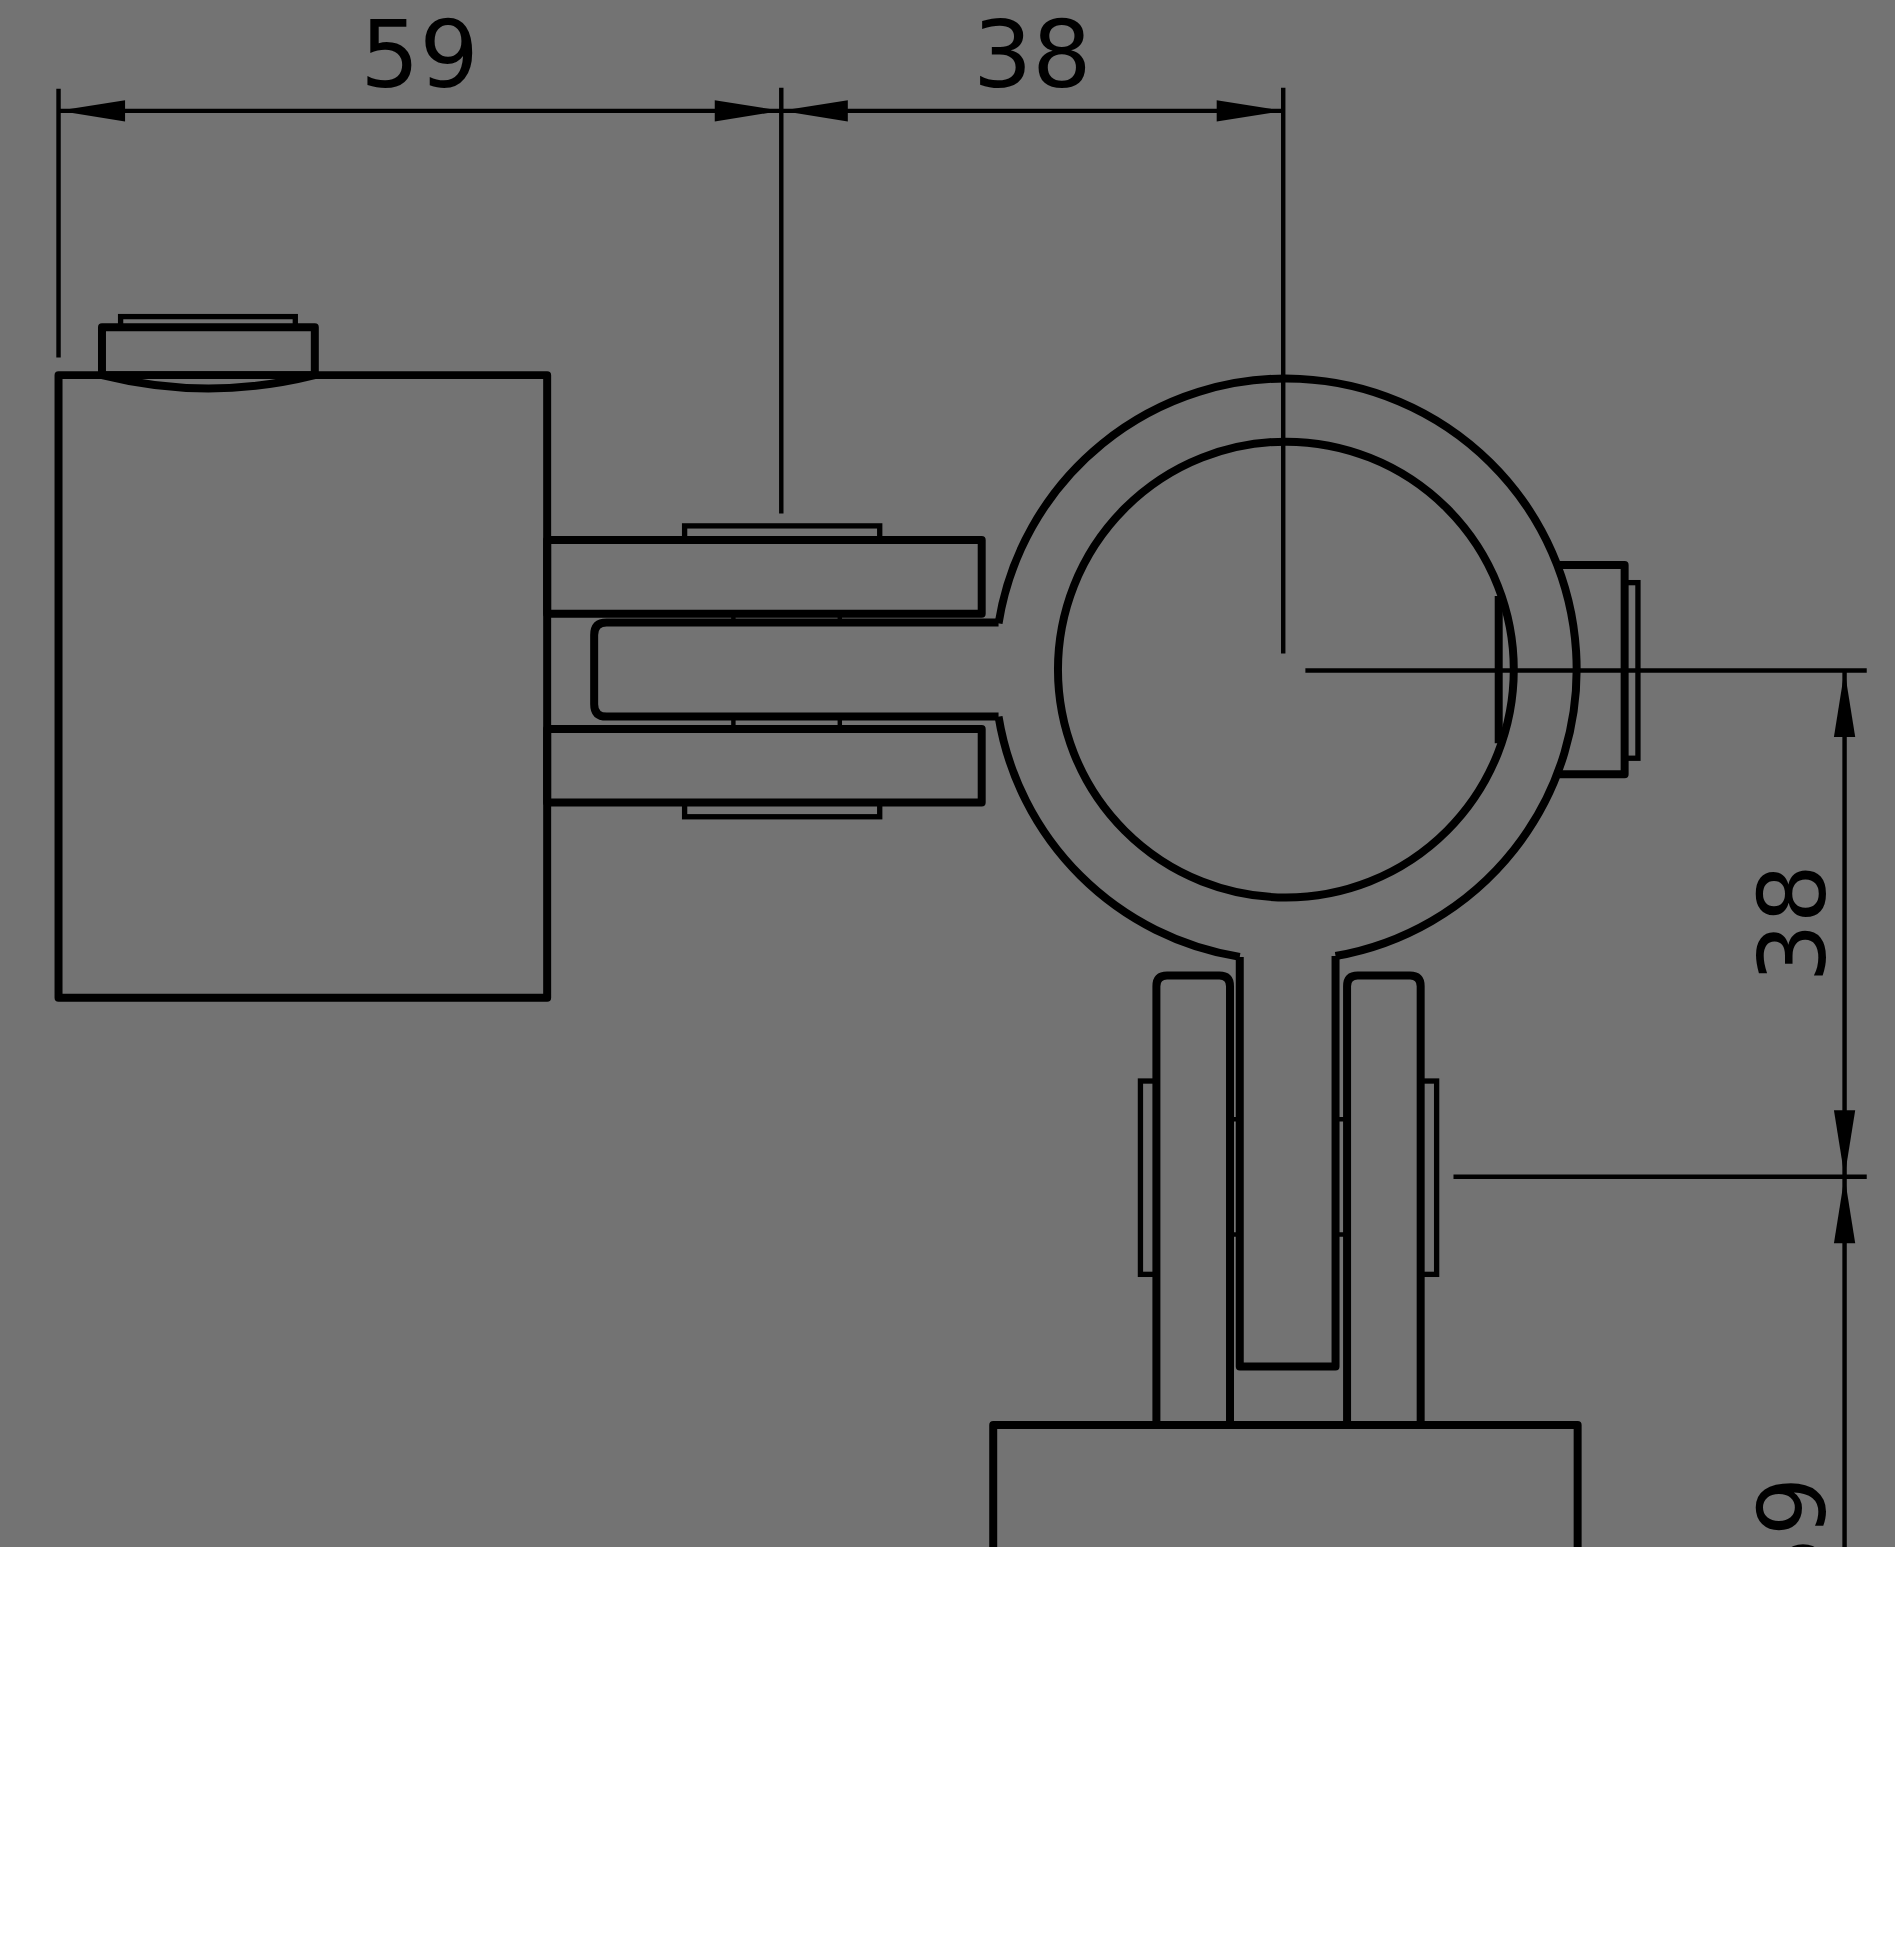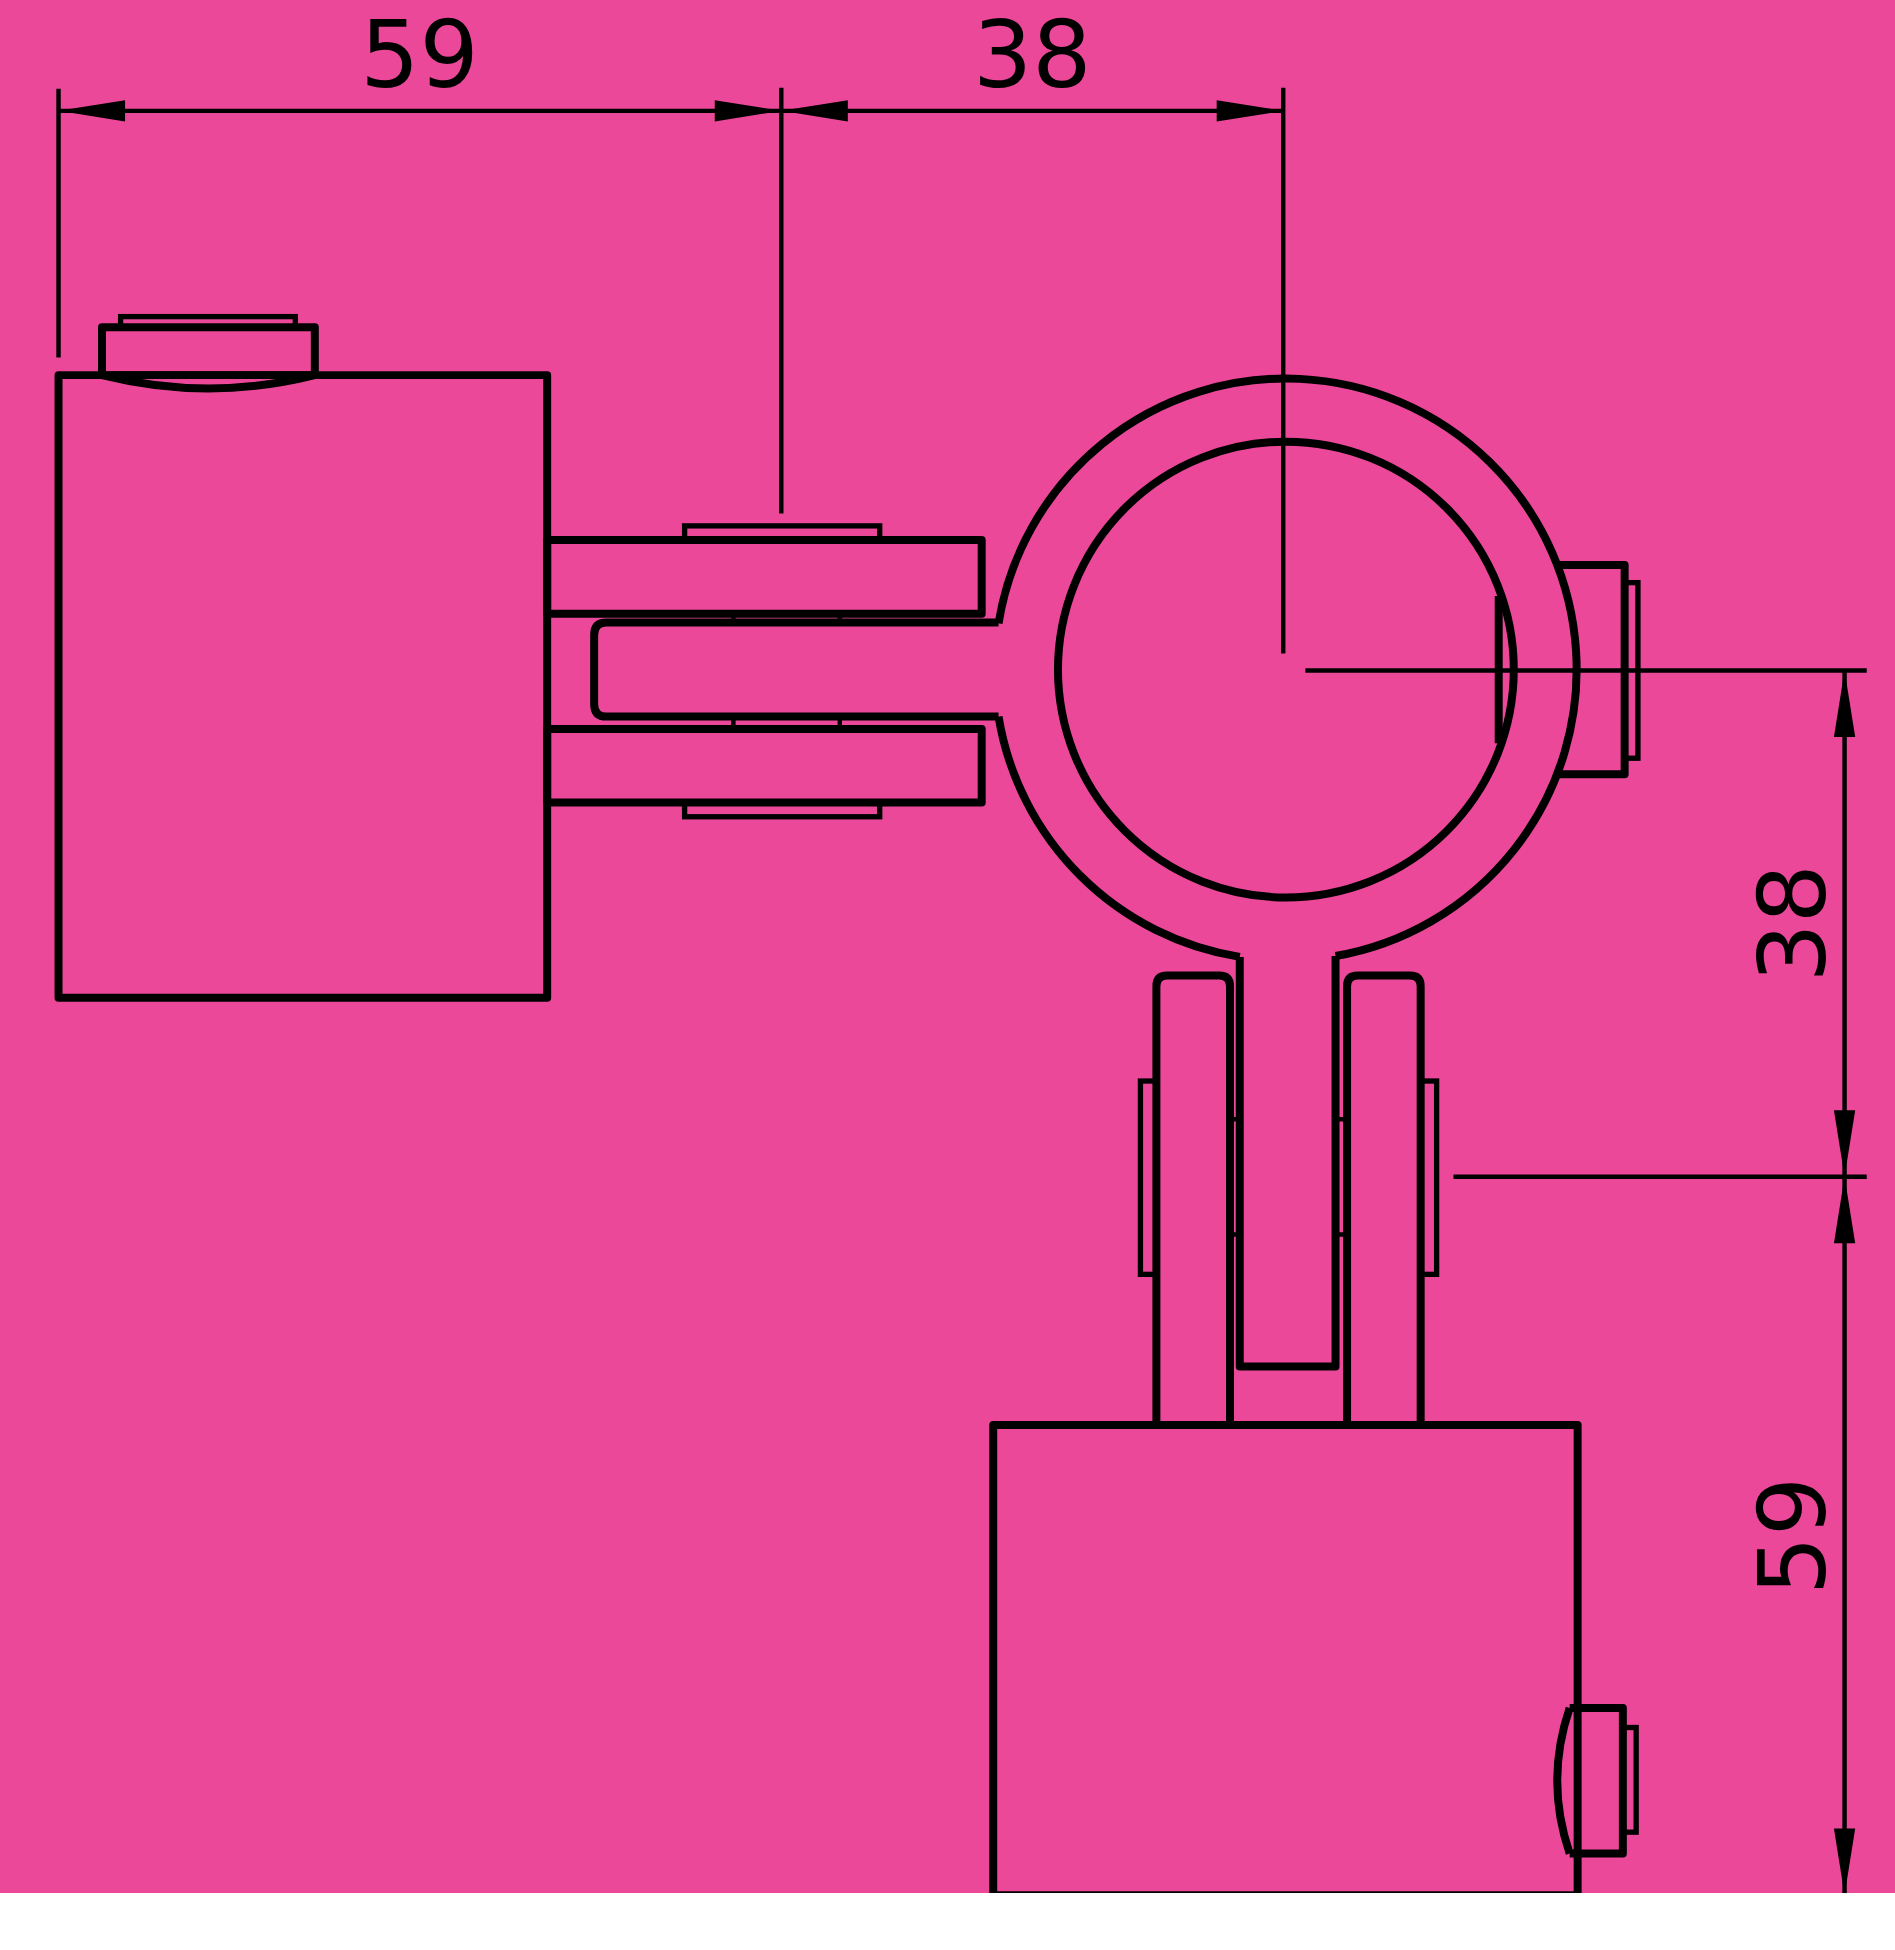--- a/index.html
+++ b/index.html
@@ -1,16 +1,16 @@
 <!DOCTYPE html>
 <html style="font-size:14px"><head>
 <meta charset="utf-8">
 <style>
   html,body{margin:0;padding:0;background:#ffffff;}
-  .stage{position:relative;width:1896px;height:1893px;background:#ec4899;overflow:hidden;}
+  .stage{position:relative;width:1896px;height:1547px;background:#737373;overflow:hidden;}
   svg{display:block;}
   .part{fill:none;stroke:#000;stroke-width:9;stroke-linejoin:round;}
   .thin{fill:none;stroke:#000;stroke-width:6;}
   .dim{fill:none;stroke:#000;stroke-width:5;}
   .arrow{fill:#000;stroke:none;}
   .dimtext{font-family:"DejaVu Sans","Liberation Sans",sans-serif;font-size:105px;fill:#000;}
 </style>
 </head>
 <body>
 

